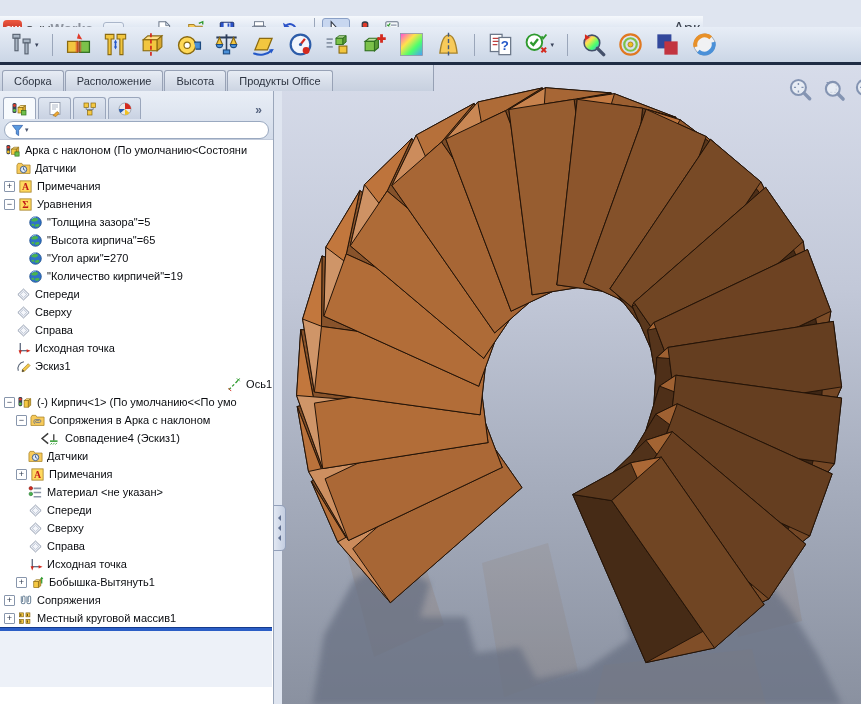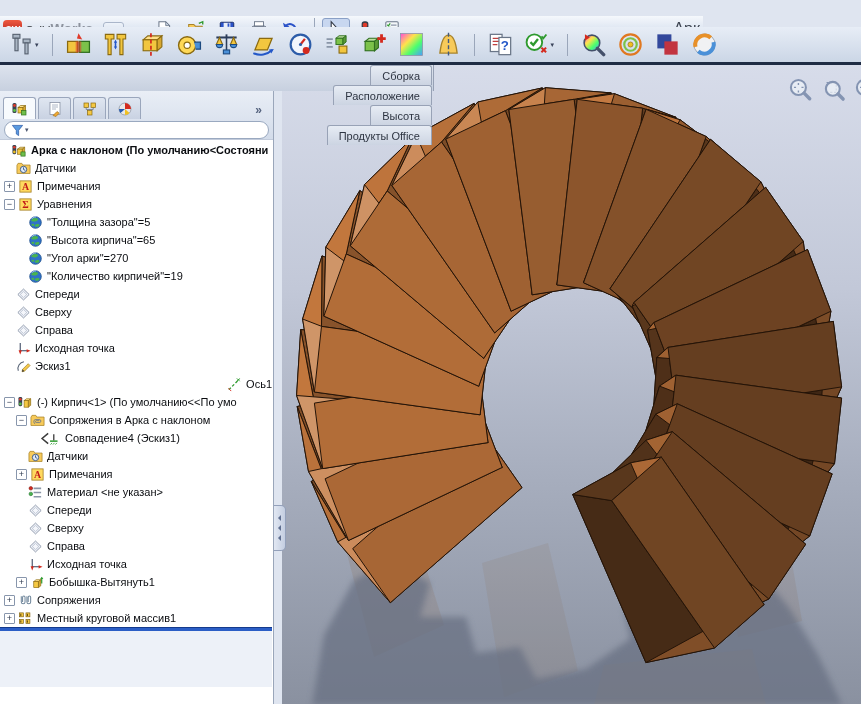--- a/index.html
+++ b/index.html
@@ -25,21 +25,21 @@
   .tsep{width:1px;height:22px;background:#9aa6ba;margin:0 4px;flex:none;}
   .doc-title{margin-left:auto;margin-right:3px;font-size:16px;color:#3c4350;}
   
   .toolbar2{position:absolute;left:0;top:27px;width:861px;height:35px;
     background:linear-gradient(#e7edf6,#cbd6e6);display:flex;align-items:center;
     padding-left:6px;gap:6px;box-sizing:border-box;z-index:30;}
   .darkline{position:absolute;left:0;top:62px;width:861px;height:3px;background:#1f2c44;z-index:30;}
   
   .tabstrip{position:absolute;left:0;top:65px;width:434px;height:26px;
     background:linear-gradient(#dde3ee,#c7d0df);border-right:1px solid #96a0b4;
-    display:flex;align-items:flex-end;padding-left:2px;box-sizing:border-box;z-index:20;flex-direction:column;}
+    display:flex;align-items:flex-end;padding-left:2px;box-sizing:border-box;z-index:20;}
   .rtab{font-size:11px;color:#2e3542;padding:4px 11px 3px;margin-right:1px;height:13px;
     background:linear-gradient(#e7ecf4,#ccd4e2);border:1px solid #98a2b6;border-bottom:none;
     border-radius:3px 3px 0 0;white-space:nowrap;}
   .rtab.active{background:#fcfdfe;font-weight:bold;color:#101318;padding-top:5px;height:14px;}
   
   .viewport{position:absolute;left:282px;top:65px;width:579px;height:639px;overflow:hidden;
     background:linear-gradient(180deg,#d7dcea 0%,#c2c8d8 35%,#a6adbd 65%,#8a91a0 100%);z-index:5;}
   .vp-svg{position:absolute;left:0;top:0;}
   .hud{position:absolute;top:12px;left:506px;display:flex;gap:8px;}
   .hud svg{width:25px;height:25px;}
@@ -739,21 +739,21 @@
           <div class="pchevron">»</div>
         </div>
       <div class="filterbar">
         <svg>
             <use href="#sym-filter-funnel"></use>
           </svg>
         <span class="dd">▾</span>
       </div>
     </div>
     <div class="tree" id="tree">
-        <div class="trow" style="padding-left: 12px; font-weight: bold;">
+        <div class="trow" style="padding-left: 6px;">
           <svg class="ticon" viewBox="0 0 16 16">
             <use href="#sym-assembly-root"></use>
           </svg>
           <span class="tlabel">Арка с наклоном  (По умолчанию&lt;Состояни</span>
         </div>
         <div class="trow" style="padding-left: 4px;">
           <span class="spacer"></span>
           <svg class="ticon" viewBox="0 0 16 16">
             <use href="#sym-sensors-folder"></use>
           </svg>

